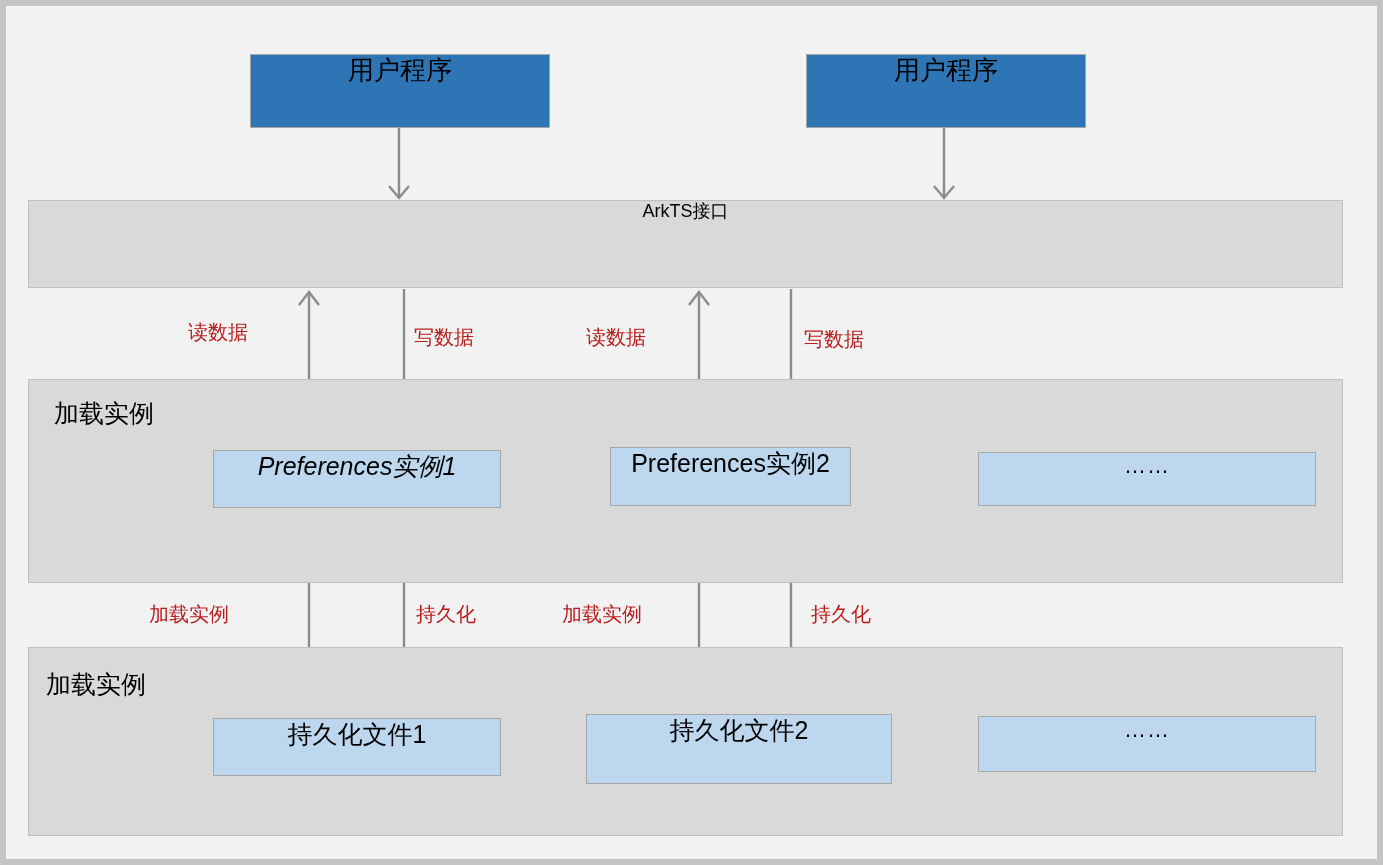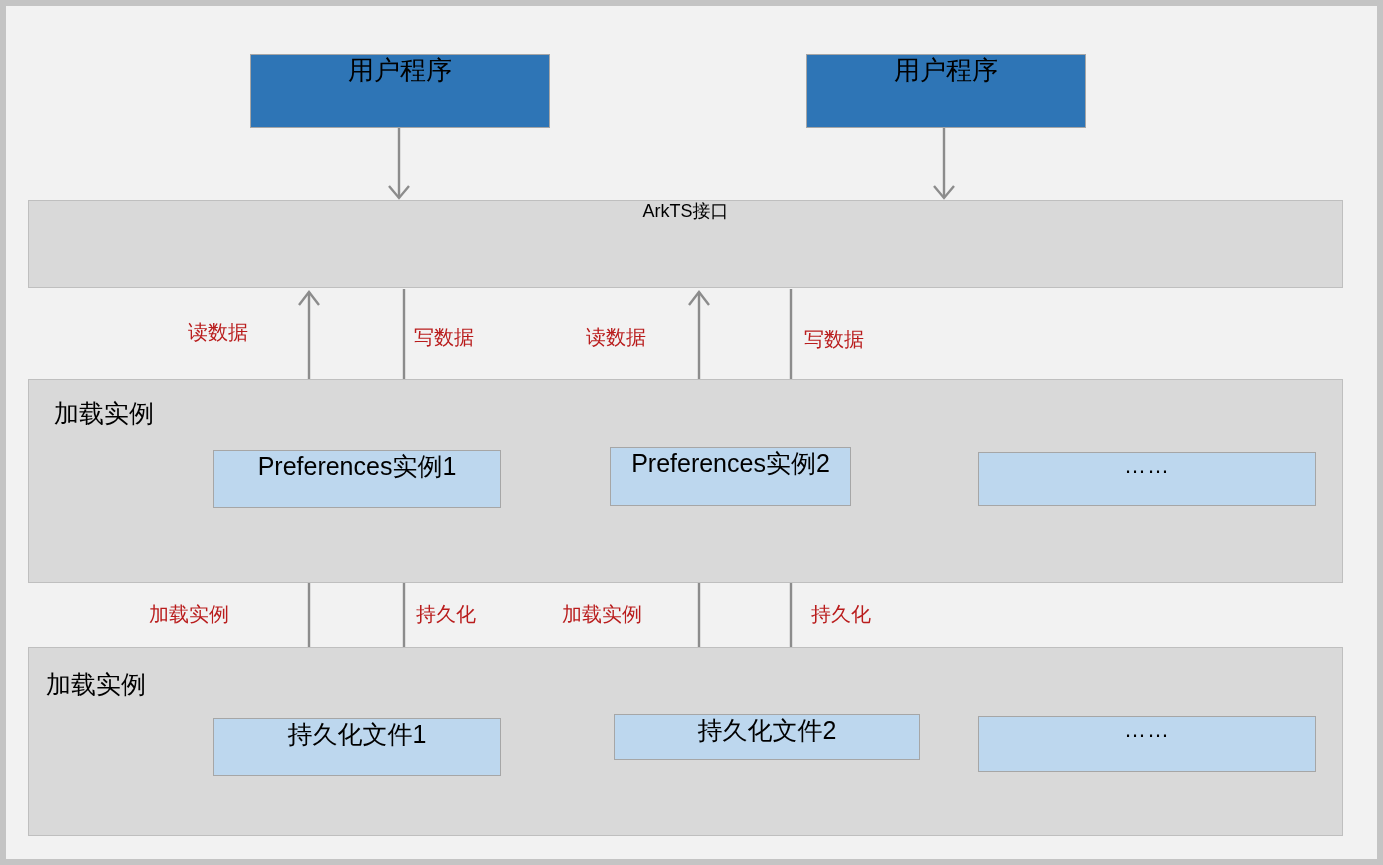--- a/index.html
+++ b/index.html
@@ -132,21 +132,21 @@
   </div>
 
   <div class="edge-label" style="left:182px; top:313px;">读数据</div>
   <div class="edge-label" style="left:408px; top:318px;">写数据</div>
   <div class="edge-label" style="left:580px; top:318px;">读数据</div>
   <div class="edge-label" style="left:798px; top:320px;">写数据</div>
 
   <div class="band" style="left:22px; top:373px; width:1315px; height:204px;"></div>
   <div class="band-title" style="left:48px; top:391px;">加载实例</div>
 
-  <div class="node inst-box" style="left:207px; top:444px; width:288px; height:58px;">
+  <div class="node inst-box" style="left:207px; top:444px; width:288px; height:58px;font-style:italic;">
     <span>Preferences实例1</span>
   </div>
 
   <div class="node inst-box" style="left:604px; top:441px; width:241px; height:59px;">
     <span>Preferences实例2</span>
   </div>
 
   <div class="node ellipsis-box" style="left:972px; top:446px; width:338px; height:54px;">
     <span>……</span>
   </div>
@@ -156,21 +156,21 @@
   <div class="edge-label" style="left:556px; top:595px;">加载实例</div>
   <div class="edge-label" style="left:805px; top:595px;">持久化</div>
 
   <div class="band" style="left:22px; top:641px; width:1315px; height:189px;"></div>
   <div class="band-title" style="left:40px; top:662px;">加载实例</div>
 
   <div class="node inst-box" style="left:207px; top:712px; width:288px; height:58px;">
     <span>持久化文件1</span>
   </div>
 
-  <div class="node inst-box" style="left:608px; top:708px; width:306px; height:46px;">
+  <div class="node inst-box" style="left:580px; top:708px; width:306px; height:70px;">
     <span>持久化文件2</span>
   </div>
 
   <div class="node ellipsis-box" style="left:972px; top:710px; width:338px; height:56px;">
     <span>……</span>
   </div>
 
 </div>
 
 </body></html>

